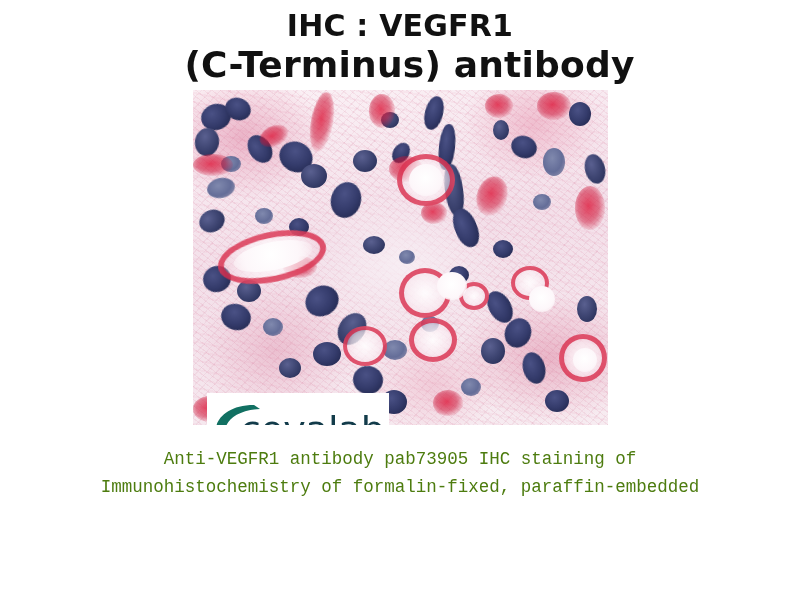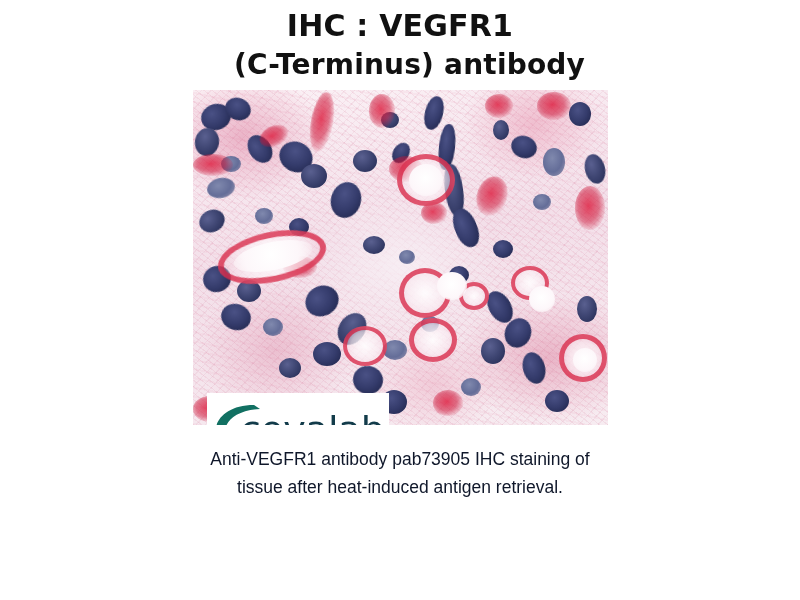--- a/index.html
+++ b/index.html
@@ -37,21 +37,21 @@
   .title-line {
     font-family: "DejaVu Sans", "Liberation Sans", sans-serif;
     font-weight: 700;
     font-size: 30px;
     line-height: 39px;
     letter-spacing: 0.2px;
     color: #111111;
     white-space: nowrap;
   }
   .title-line-2 {
-    font-size: 28px;
+    font-size: 36px;
     line-height: 40px;
     margin-left: 19px;
   }
   .catalog-number {
     font-family: "Liberation Sans", "DejaVu Sans", sans-serif;
     font-weight: 400;
     font-size: 14px;
     line-height: 18px;
     color: #3f3f3f;
     margin-top: 1px;
@@ -134,25 +134,25 @@
     justify-content: center;
     margin-top: 42px;
   }
   .logo-svg { display: block; }
 
   
   .caption {
     width: 640px;
     margin-top: 20px;
     text-align: center;
-    font-family: Liberation Sans, sans-serif;
+    font-family: Liberation Mono, monospace;
     font-weight: 400;
     font-size: 17.5px;
     line-height: 28px;
-    color: #0f172a;
+    color: #4d7c0f;
   }
   .caption-line { display: block; white-space: nowrap; }
 </style>
 </head>
 <body>
 
 <div class="figure">
 
   <div class="title-block">
     <div class="title-line">IHC : VEGFR1</div>
@@ -255,16 +255,16 @@
 
         <text x="30" y="46" font-family="DejaVu Sans, Liberation Sans, sans-serif" font-size="38" fill="#123b4a" letter-spacing="-0.5">covalab</text>
 
         <text x="86" y="62" font-family="DejaVu Sans, Liberation Sans, sans-serif" font-size="9" font-style="italic" fill="#2d4a55">R&amp;D in Biotechnology</text>
       </svg>
     </div>
   </div>
 
   <div class="caption">
     <span class="caption-line">Anti-VEGFR1 antibody pab73905 IHC staining of</span>
-    <span class="caption-line">tissue after heat-induced antigen retrieval.</span>
+    <span class="caption-line">Immunohistochemistry of formalin-fixed, paraffin-embedded</span>
   </div>
 
 </div>
 
 </body></html>

